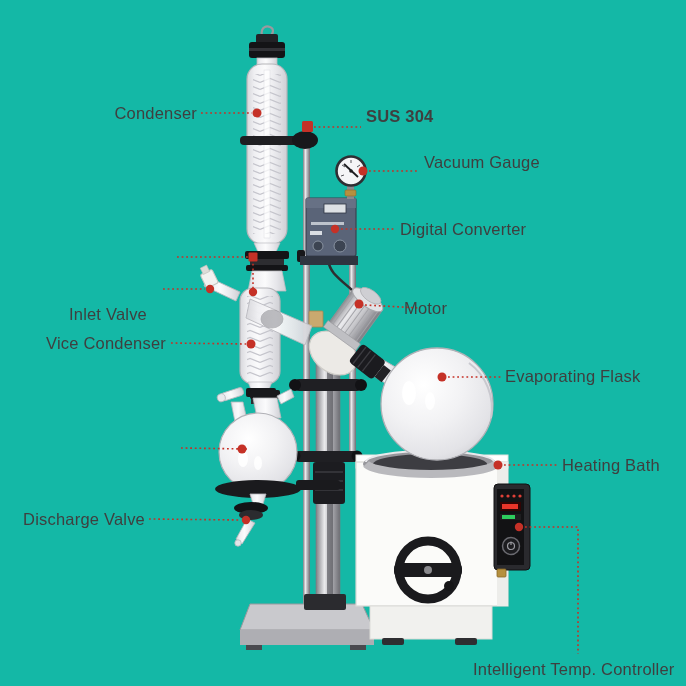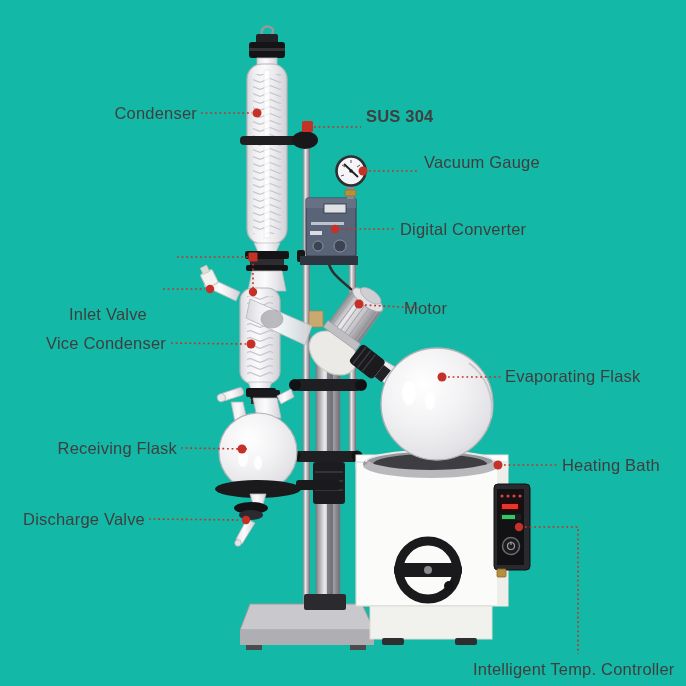--- a/index.html
+++ b/index.html
@@ -268,18 +268,17 @@
 </svg>
 
 <div class="lbl" style="right:489px;top:103px;">Condenser</div>
 <div class="lbl" style="left:366px;top:106px;font-weight:bold;">SUS 304</div>
 <div class="lbl" style="left:424px;top:152px;">Vacuum Gauge</div>
 <div class="lbl" style="left:400px;top:219px;text-align:right;">Digital Converter</div>
 <div class="lbl" style="right:539px;top:280px;margin-top:24px;">Inlet Valve</div>
 <div class="lbl" style="left:404px;top:298px;">Motor</div>
 <div class="lbl" style="right:520px;top:333px;">Vice Condenser</div>
 <div class="lbl" style="left:505px;top:366px;">Evaporating Flask</div>
-<div class="lbl" style="right:509px;top:438px;">Receiving Flask</div>
 <div class="lbl" style="left:562px;top:455px;">Heating Bath</div>
 <div class="lbl" style="right:541px;top:509px;text-align:center;">Discharge Valve</div>
 <div class="lbl" style="left:473px;top:659px;">Intelligent Temp. Controller</div>
 
 </div>
 
 </body></html>

